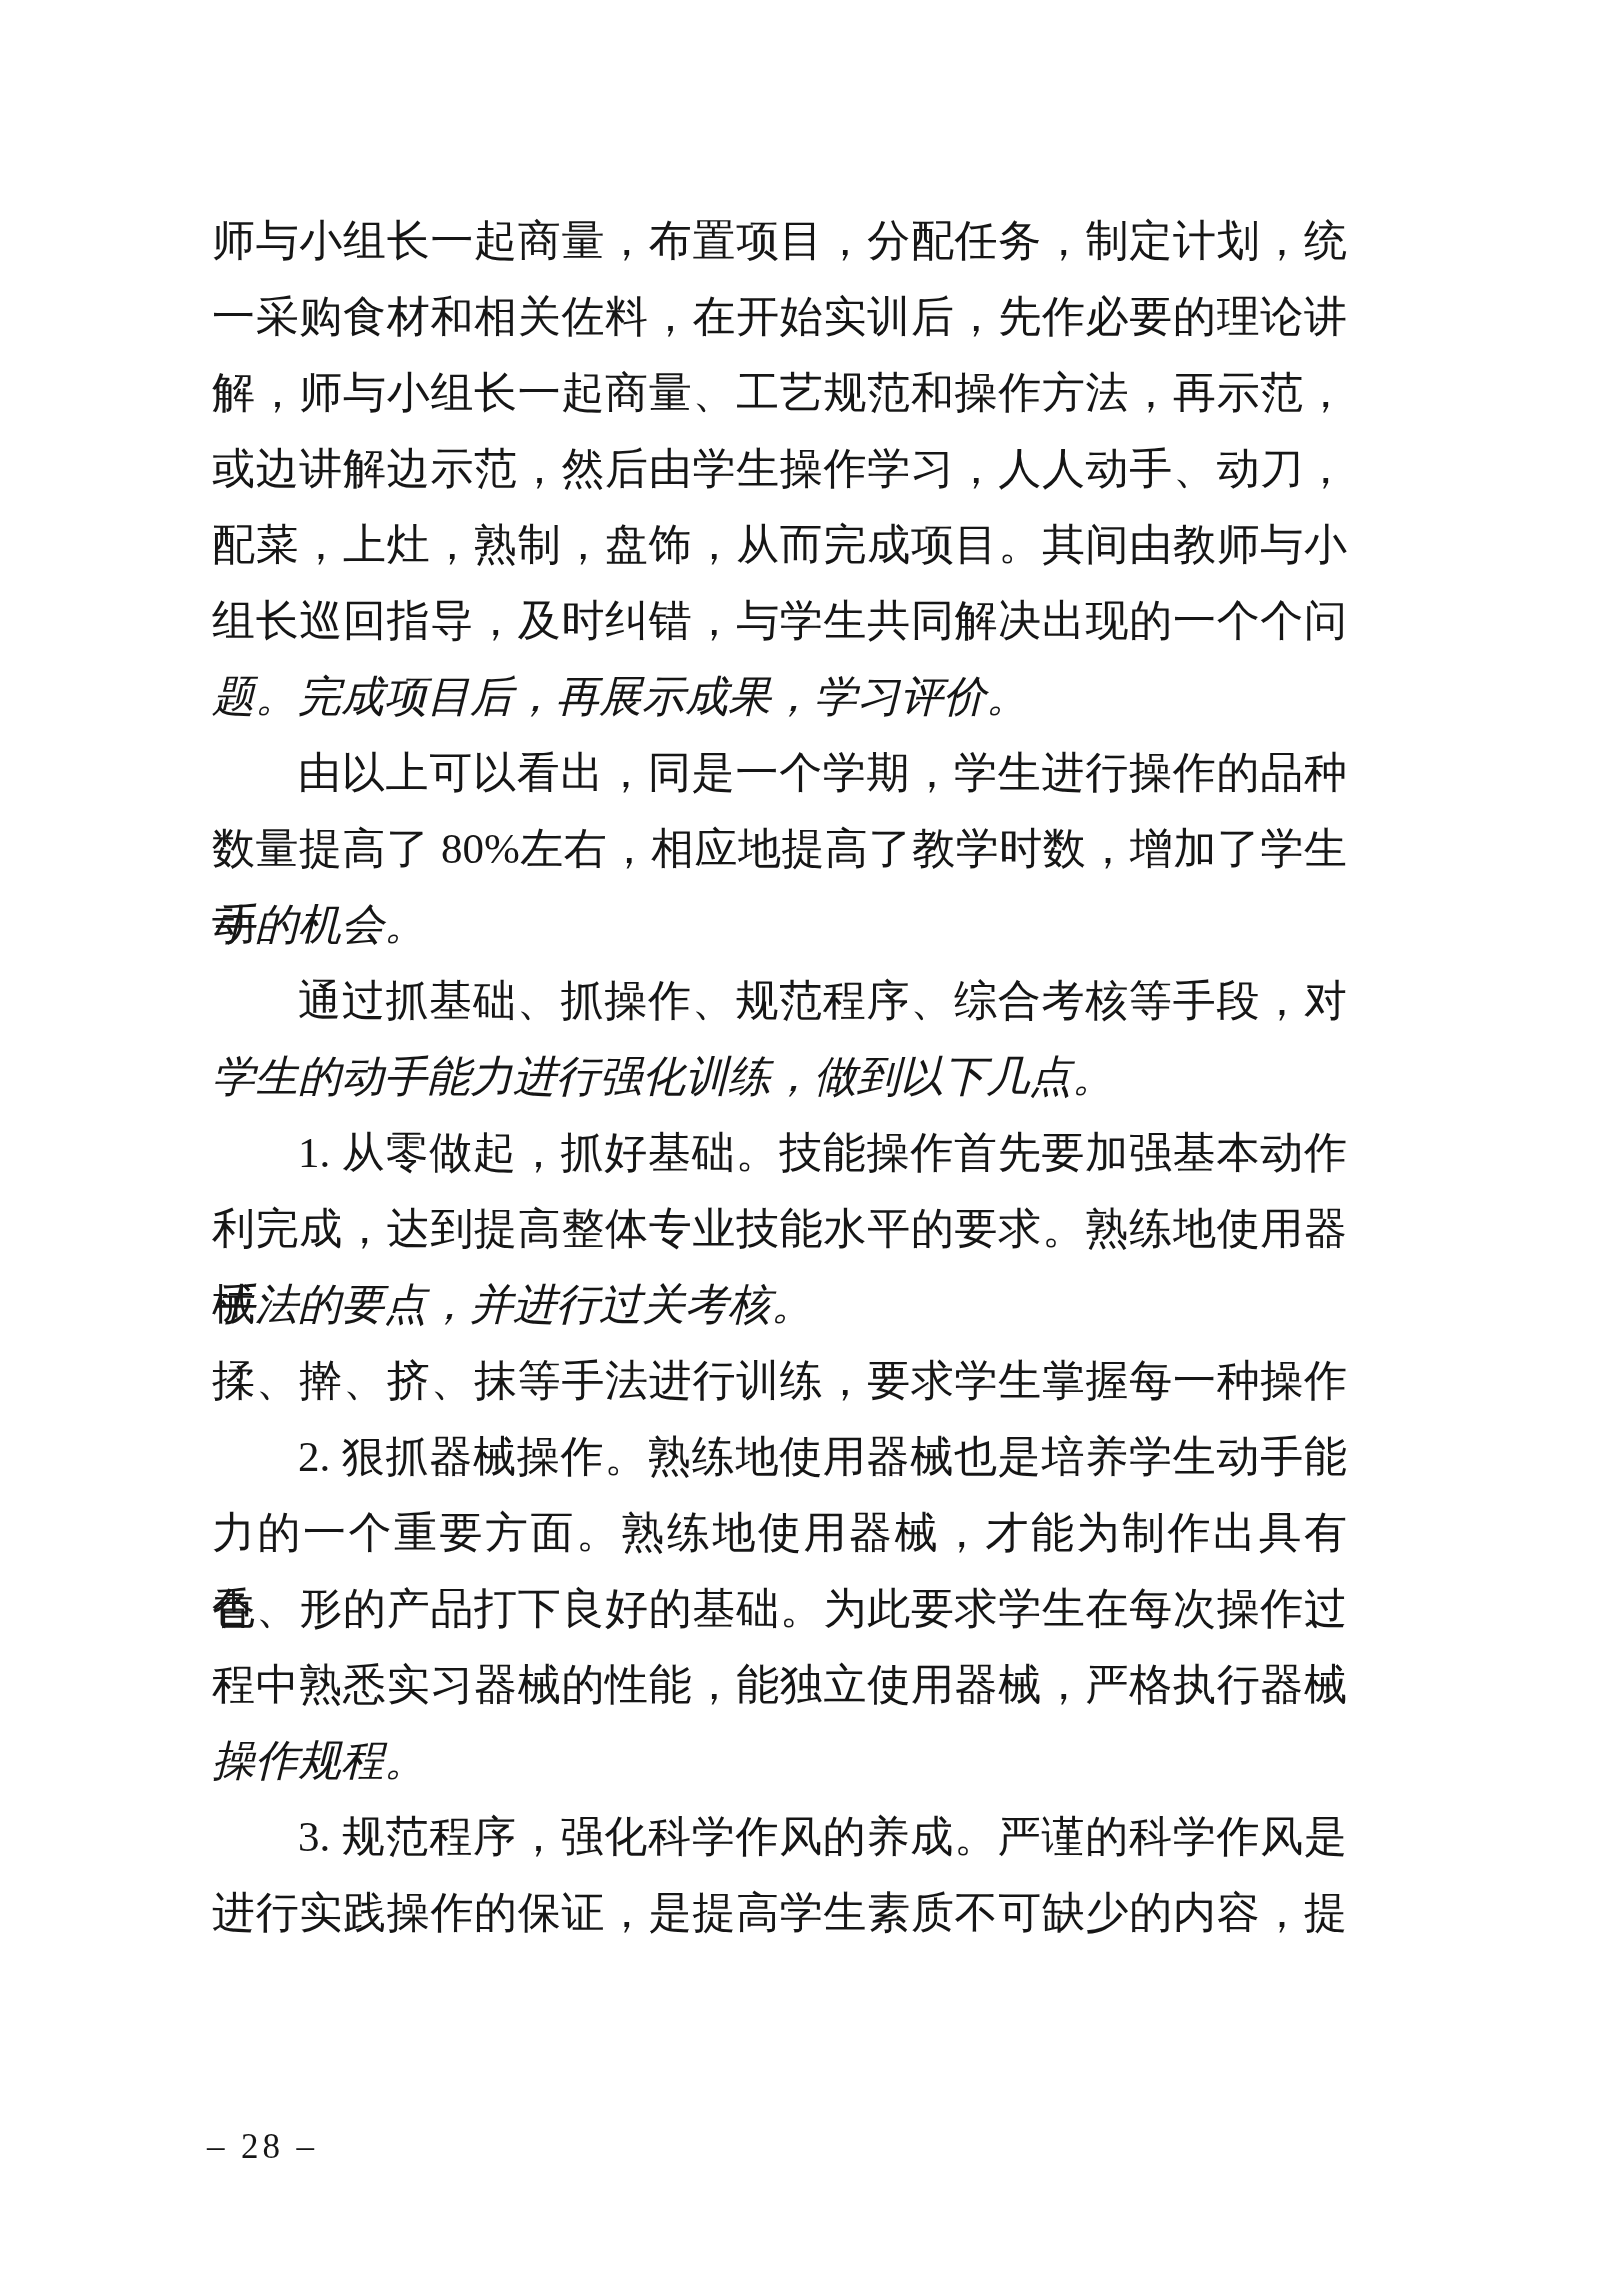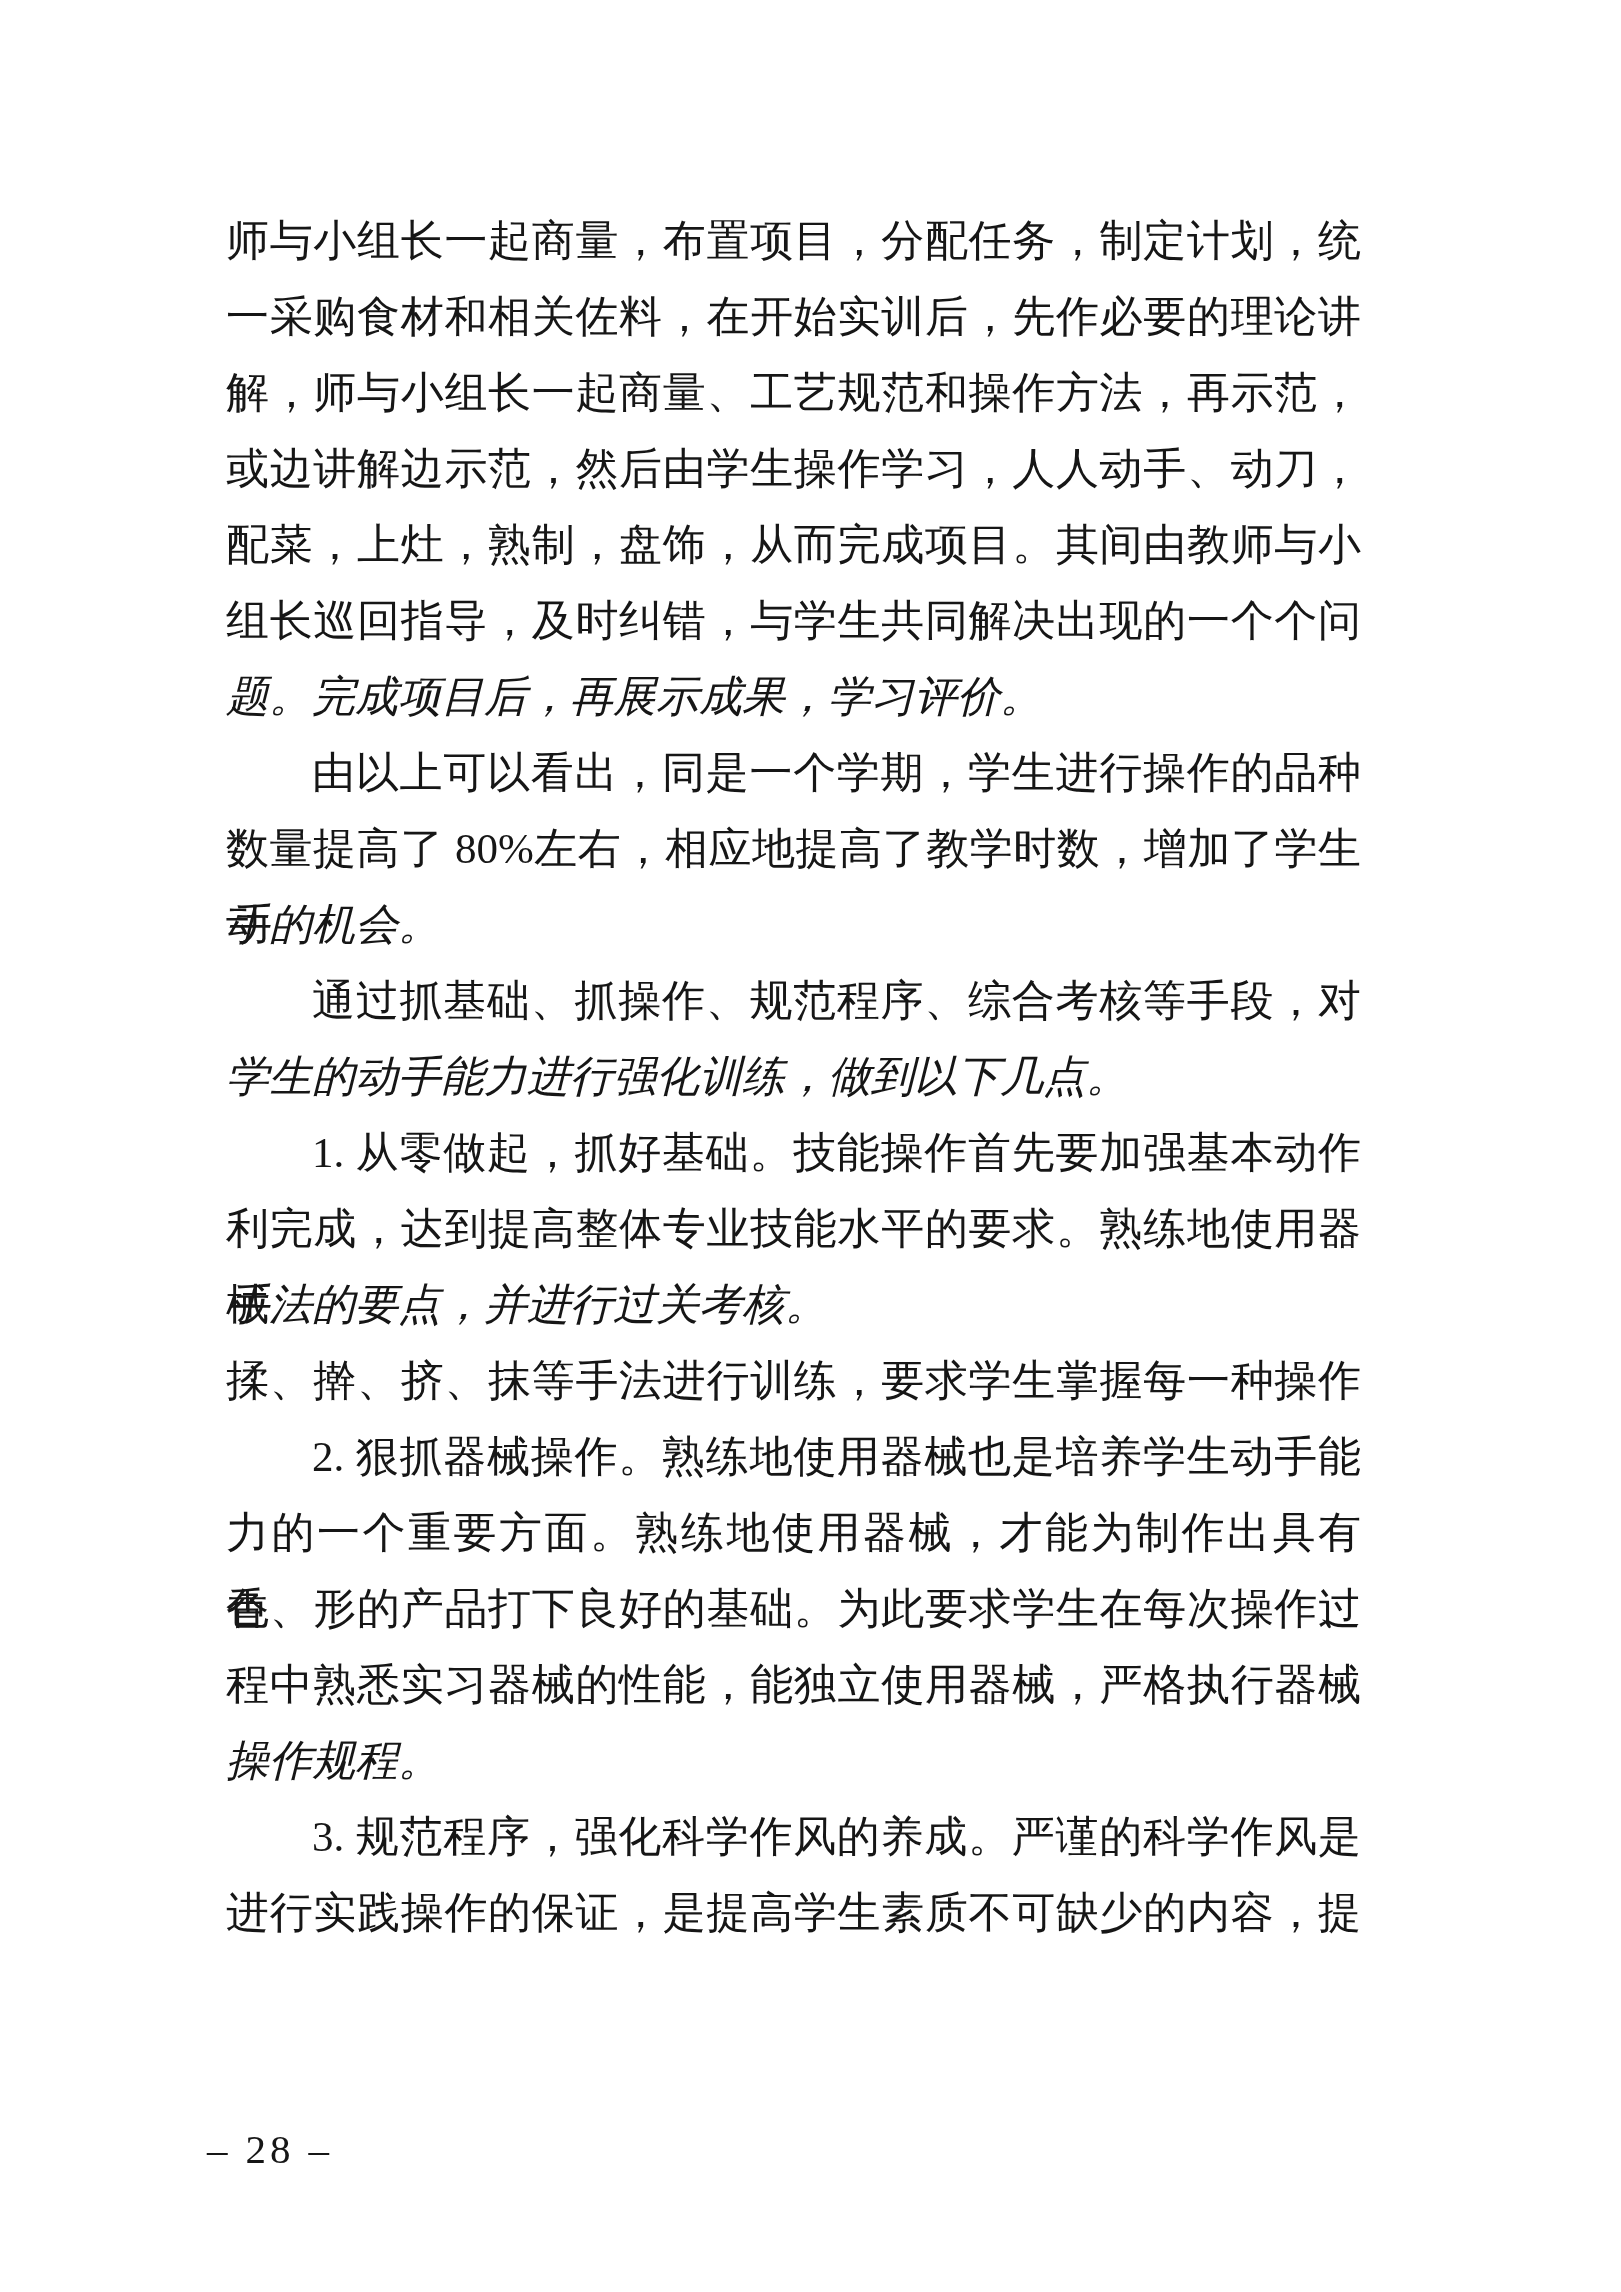--- a/index.html
+++ b/index.html
@@ -11,21 +11,21 @@
     position: relative;
     width: 1621px;
     height: 2293px;
     background: #ffffff;
     overflow: hidden;
     font-family: "Liberation Serif", "DejaVu Serif", serif;
     color: #111111;
   }
   .content {
     position: absolute;
-    left: 226px;
+    left: 212px;
     top: 203px;
     width: 1135px;
   }
   .line {
     font-size: 43px;
     line-height: 76px;
     height: 76px;
     text-align: justify;
     text-align-last: justify;
     color: #161616;
@@ -34,21 +34,21 @@
     text-align-last: left;
     font-style: italic;
   }
   .line.indent {
     text-indent: 86px;
   }
   .footer {
     position: absolute;
     left: 207px;
     top: 2129px;
-    font-size: 41px;
+    font-size: 35px;
     line-height: 1;
     letter-spacing: 3.9px;
     color: #161616;
   }
 </style>
 </head>
 <body>
 
 <div class="page">
   <div class="content">

